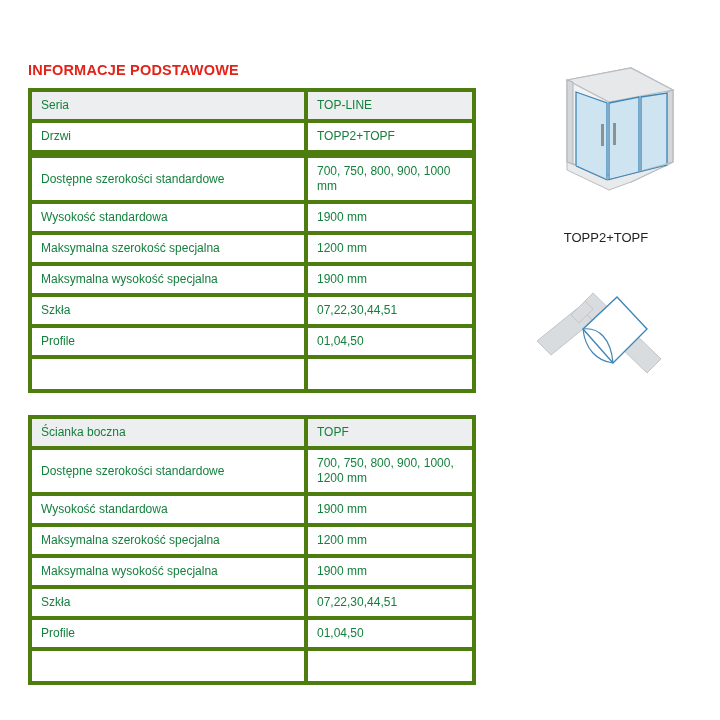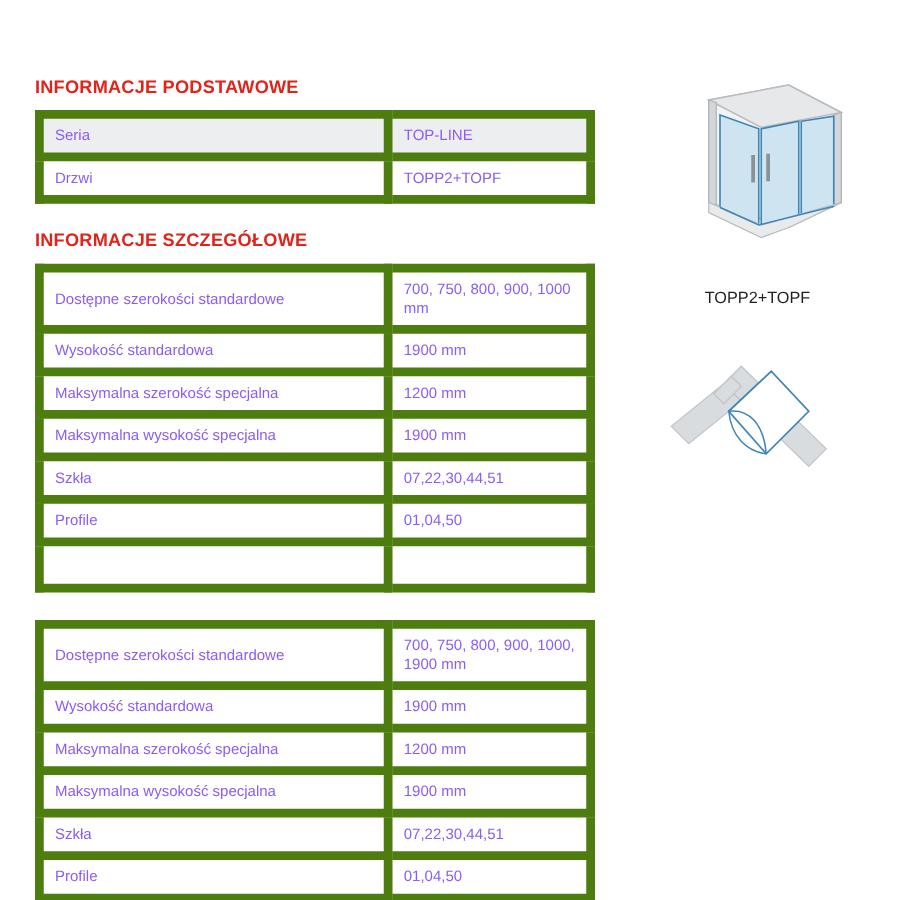--- a/index.html
+++ b/index.html
@@ -36,25 +36,25 @@
   .section-title.second {
     margin-top: 22px;
   }
   table.spec {
     border-collapse: collapse;
     width: 448px;
     table-layout: fixed;
     font-size: 12px;
   }
   table.spec td {
-    border: 7px solid #4d7c0f;
+    border: 4px solid #4d7c0f;
     padding: 6px 9px;
     vertical-align: middle;
     line-height: 1.25;
-    color: #8b5cf6;
+    color: #15803d;
     height: 14px;
   }
   table.spec td.label {
     width: 254px;
     background: #ffffff;
   }
   table.spec td.value {
     background: #ffffff;
   }
   table.spec tr.head td {
@@ -108,21 +108,20 @@
           <td class="label">Seria</td>
           <td class="value">TOP-LINE</td>
         </tr>
         <tr>
           <td class="label">Drzwi</td>
           <td class="value">TOPP2+TOPF</td>
         </tr>
       </tbody>
     </table>
 
-    <div class="section-title second">INFORMACJE SZCZEGÓŁOWE</div>
 
     <table class="spec">
       <tbody>
         <tr>
           <td class="label">Dostępne szerokości standardowe</td>
           <td class="value">700, 750, 800, 900, 1000 mm</td>
         </tr>
         <tr>
           <td class="label">Wysokość standardowa</td>
           <td class="value">1900 mm</td>
@@ -147,23 +146,27 @@
           <td class="label"></td>
           <td class="value"></td>
         </tr>
       </tbody>
     </table>
 
     <div class="gap-22"></div>
 
     <table class="spec">
       <tbody>
+        <tr class="head">
+          <td class="label">Ścianka boczna</td>
+          <td class="value">TOPF</td>
+        </tr>
         <tr>
           <td class="label">Dostępne szerokości standardowe</td>
-          <td class="value">700, 750, 800, 900, 1000, 1900 mm</td>
+          <td class="value">700, 750, 800, 900, 1000, 1200 mm</td>
         </tr>
         <tr>
           <td class="label">Wysokość standardowa</td>
           <td class="value">1900 mm</td>
         </tr>
         <tr>
           <td class="label">Maksymalna szerokość specjalna</td>
           <td class="value">1200 mm</td>
         </tr>
         <tr>

